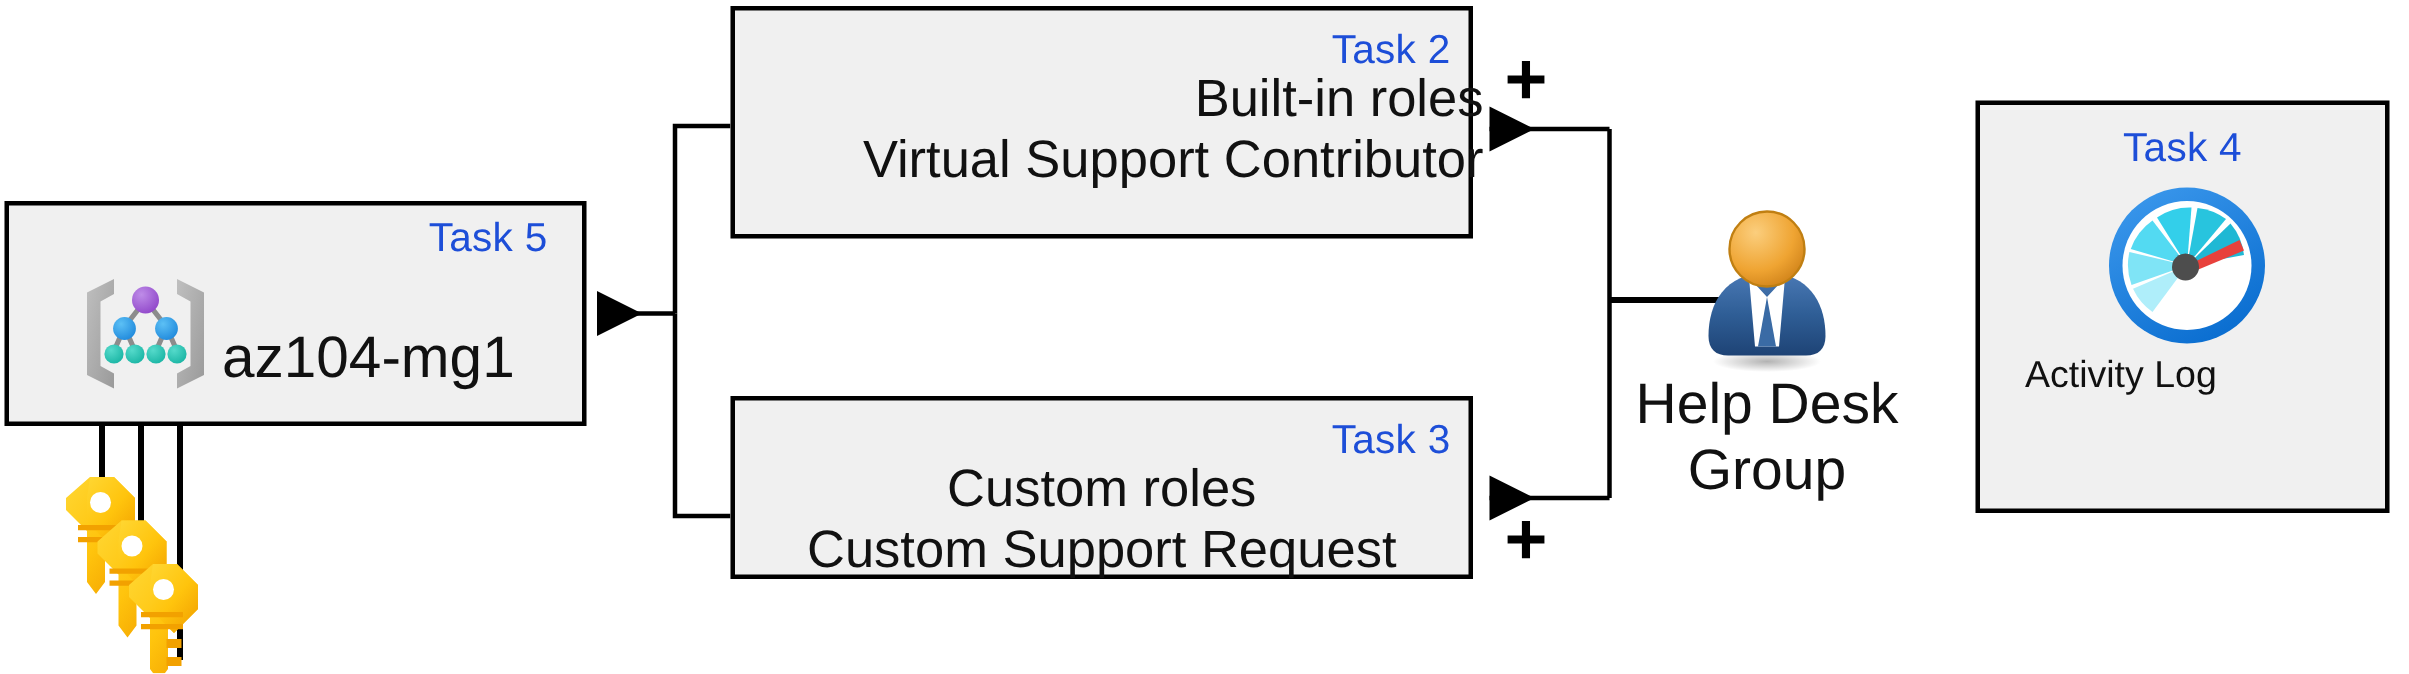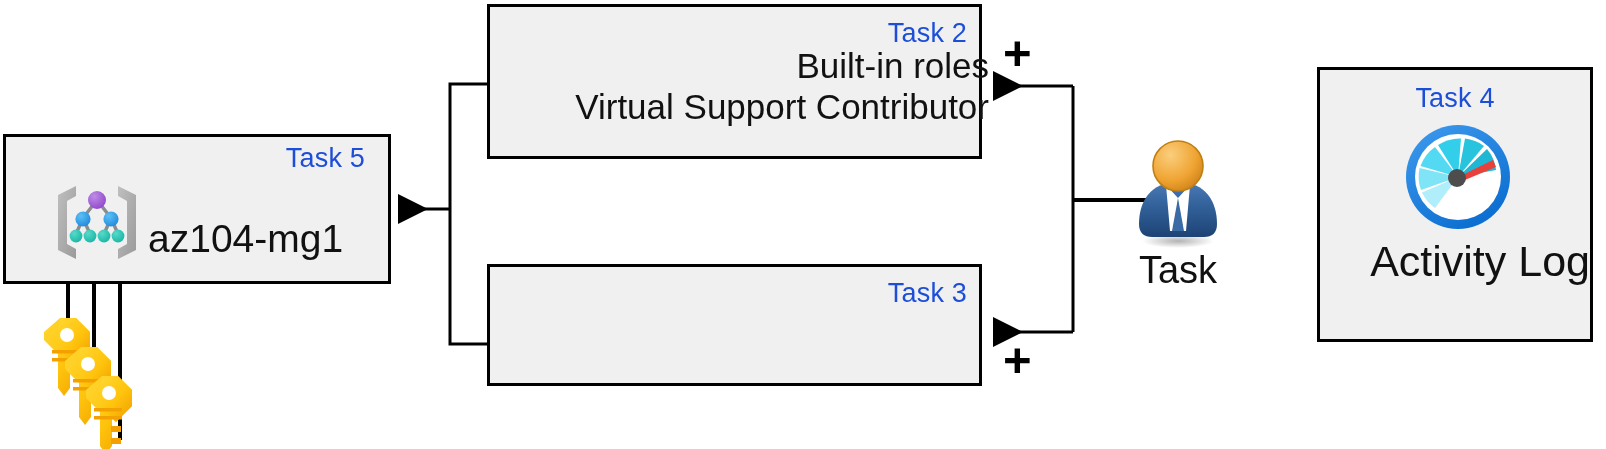--- a/index.html
+++ b/index.html
@@ -121,22 +121,23 @@
     position: absolute;
     left: 81px;
     top: 50px;
     width: 114px;
     height: 114px;
   }
   #task4-label {
     left: 0;
     right: 0;
     top: 166px;
-    text-align: right;
-    font-size: 43px;
+    text-align: left;
+    font-size: 25px;
+    padding-left: 30px;
   }
   
   #person-icon {
     position: absolute;
     left: 1128px;
     top: 138px;
     width: 100px;
     height: 110px;
   }
   #person-label {
@@ -274,20 +275,24 @@
   <div class="box" id="box-task2">
     <span class="task-tag" id="task2-tag">Task 2</span>
     <div class="box-text" id="task2-text">
       <div>Built-in roles</div>
       <div>Virtual Support Contributor</div>
     </div>
   </div>
 
   <div class="box" id="box-task3">
     <span class="task-tag" id="task3-tag">Task 3</span>
+    <div class="box-text" id="task3-text">
+      <div>Custom roles</div>
+      <div>Custom Support Request</div>
+    </div>
   </div>
 
   <div class="box" id="box-task4">
     <span class="task-tag" id="task4-tag">Task 4</span>
 
     <svg id="gauge-icon" viewBox="0 0 114 114" xmlns="http://www.w3.org/2000/svg">
       <circle cx="57" cy="57" r="52" fill="url(#gRing)"></circle>
       <circle cx="57" cy="57" r="43" fill="#ffffff"></circle>
 
       <path d="M57,57 L95,50 A39,39 0 0 0 86,29 Z" fill="#1FB8D4"></path>
@@ -309,21 +314,22 @@
 
     <path d="M50,44 C22,44 11,64 11,86 C11,95 16,99 24,99 L76,99 C84,99 89,95 89,86 C89,64 78,44 50,44 Z" fill="url(#gBody)"></path>
 
     <path d="M38,47 L50,60 L62,47 L58,93 L42,93 Z" fill="#ffffff"></path>
     <path d="M50,60 L44,93 L56,93 Z" fill="#3A6BA5"></path>
 
     <circle cx="50" cy="28" r="25" fill="url(#gHead)"></circle>
     <circle cx="50" cy="28" r="25" fill="none" stroke="#C07F12" stroke-width="1.6"></circle>
   </svg>
   <div id="person-label">
-    <div>Task</div>
+    <div>Help Desk</div>
+    <div>Group</div>
   </div>
 
   <svg id="keys-icon" viewBox="0 0 110 139" xmlns="http://www.w3.org/2000/svg">
     <g>
       <path d="M22,8 L38,8 L52,22 L52,38 L36,54 L32,50 L32,78 L26,86 L20,78 L20,44 L6,30 L6,22 Z" fill="url(#gKey)"></path>
       <path d="M22,8 L38,8 L52,22 L52,38 L36,54 L20,38 L20,22 Z" fill="url(#gKey)"></path>
       <circle cx="29" cy="25" r="7" fill="#ffffff"></circle>
       <rect x="14" y="40" width="28" height="3.5" fill="#F2A100"></rect>
       <rect x="14" y="48" width="28" height="3.5" fill="#F2A100"></rect>
     </g>

